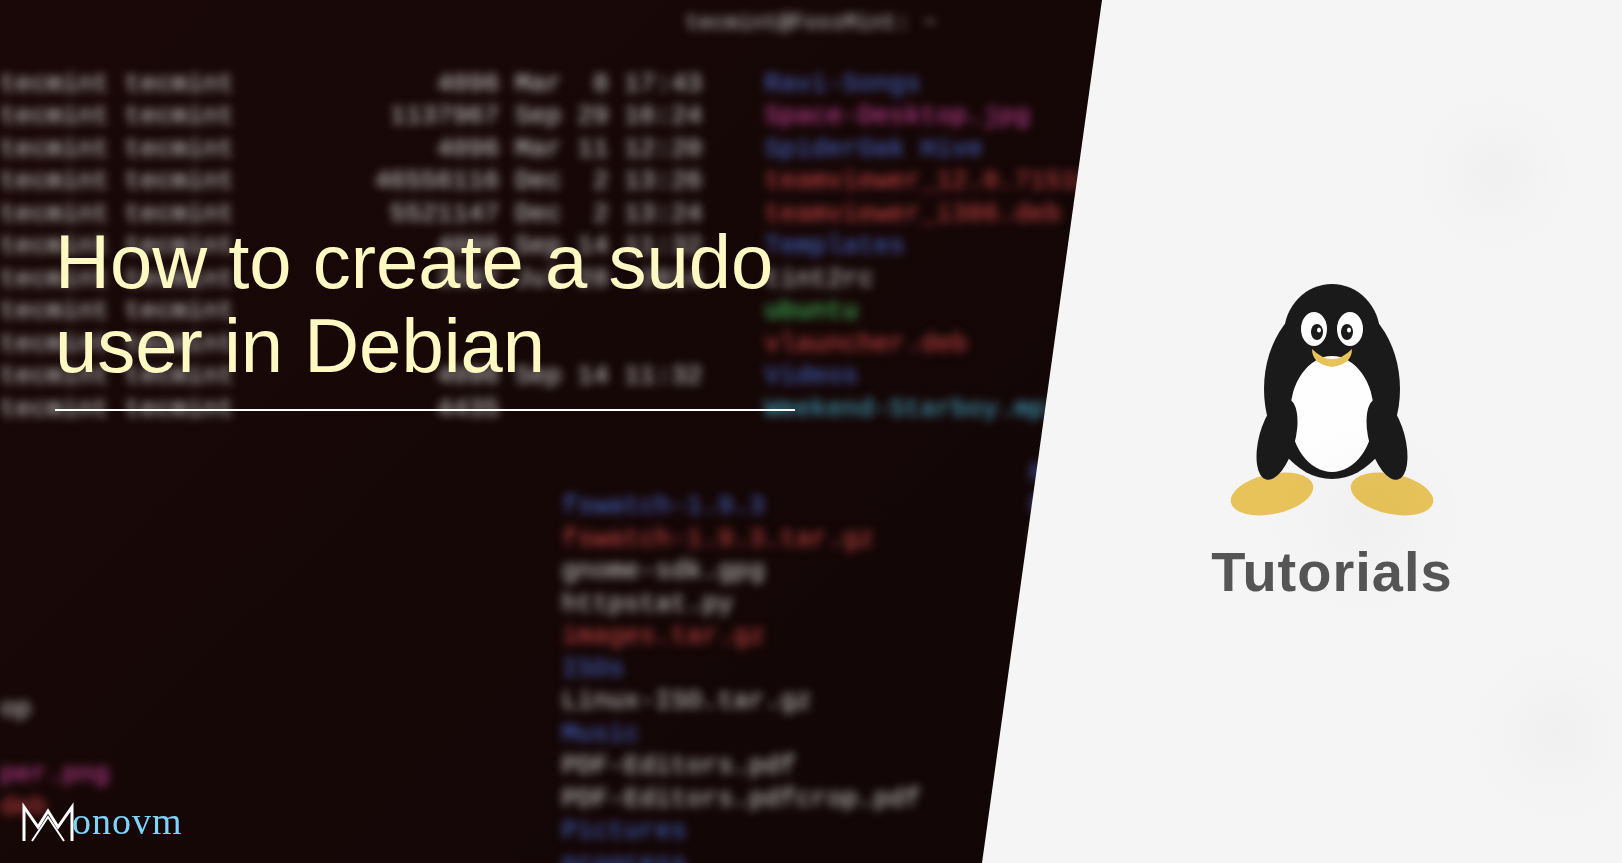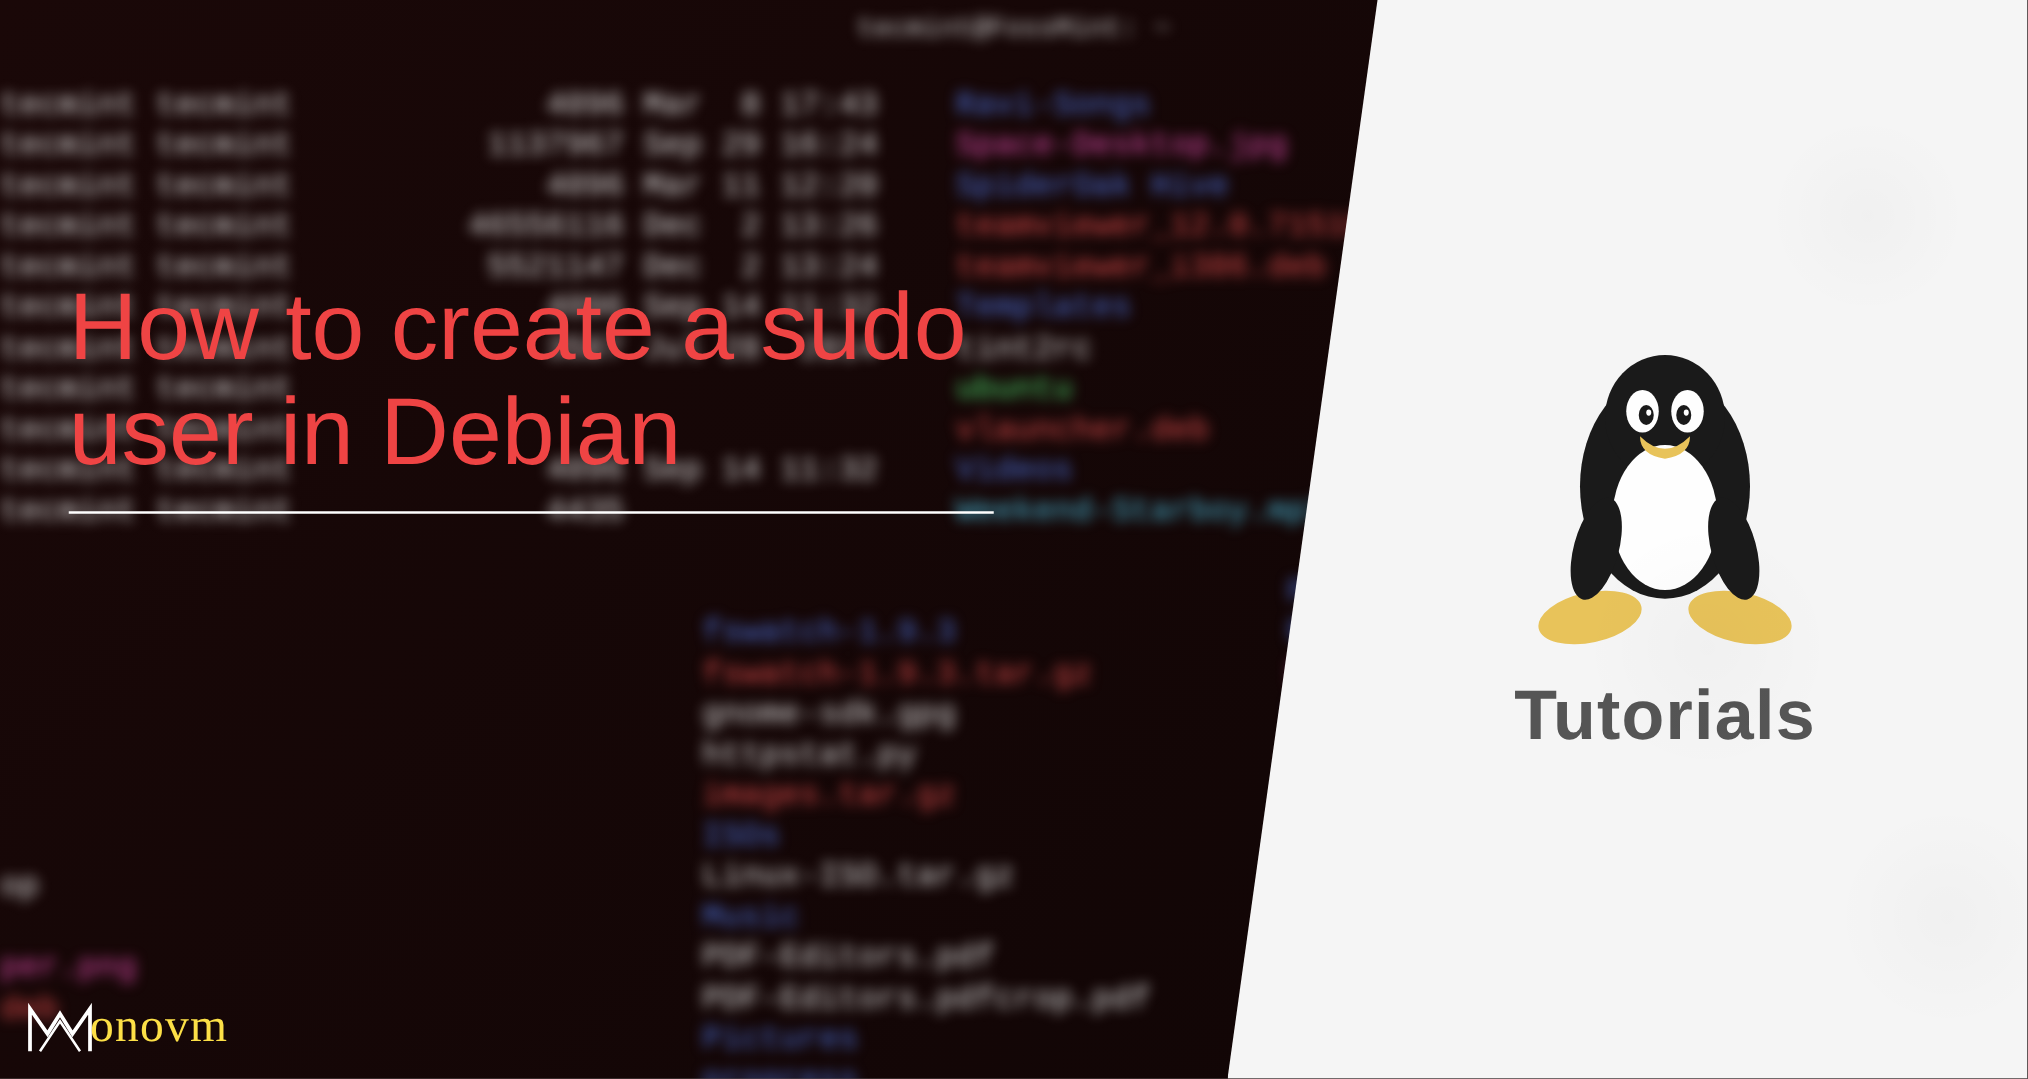--- a/index.html
+++ b/index.html
@@ -55,21 +55,21 @@
       font-size: 56px;
       font-weight: 600;
       color: #555;
       margin-top: 20px;
       letter-spacing: 1px;
     }
     .main-text {
       position: absolute;
       left: 55px;
       top: 220px;
-      color: #ef4444;
+      color: #fef9c3;
       max-width: 760px;
     }
     .main-title {
       font-size: 76px;
       font-weight: 500;
       line-height: 1.1;
     }
     .divider {
       border: none;
       border-top: 2px solid #fff;
@@ -77,21 +77,21 @@
       width: 740px;
     }
     .subtitle {
       font-size: 40px;
       font-weight: 400;
     }
     .logo {
       position: absolute;
       left: 20px;
       bottom: 18px;
-      color: #fde047;
+      color: #7dd3fc;
       font-size: 38px;
       font-weight: 400;
       letter-spacing: 1px;
       display: flex;
       align-items: center;
       font-family: Georgia, serif;
     }
     .logo svg { margin-right: -4px; }
     .logo-text { display: inline-block; vertical-align: middle; }
   </style>

